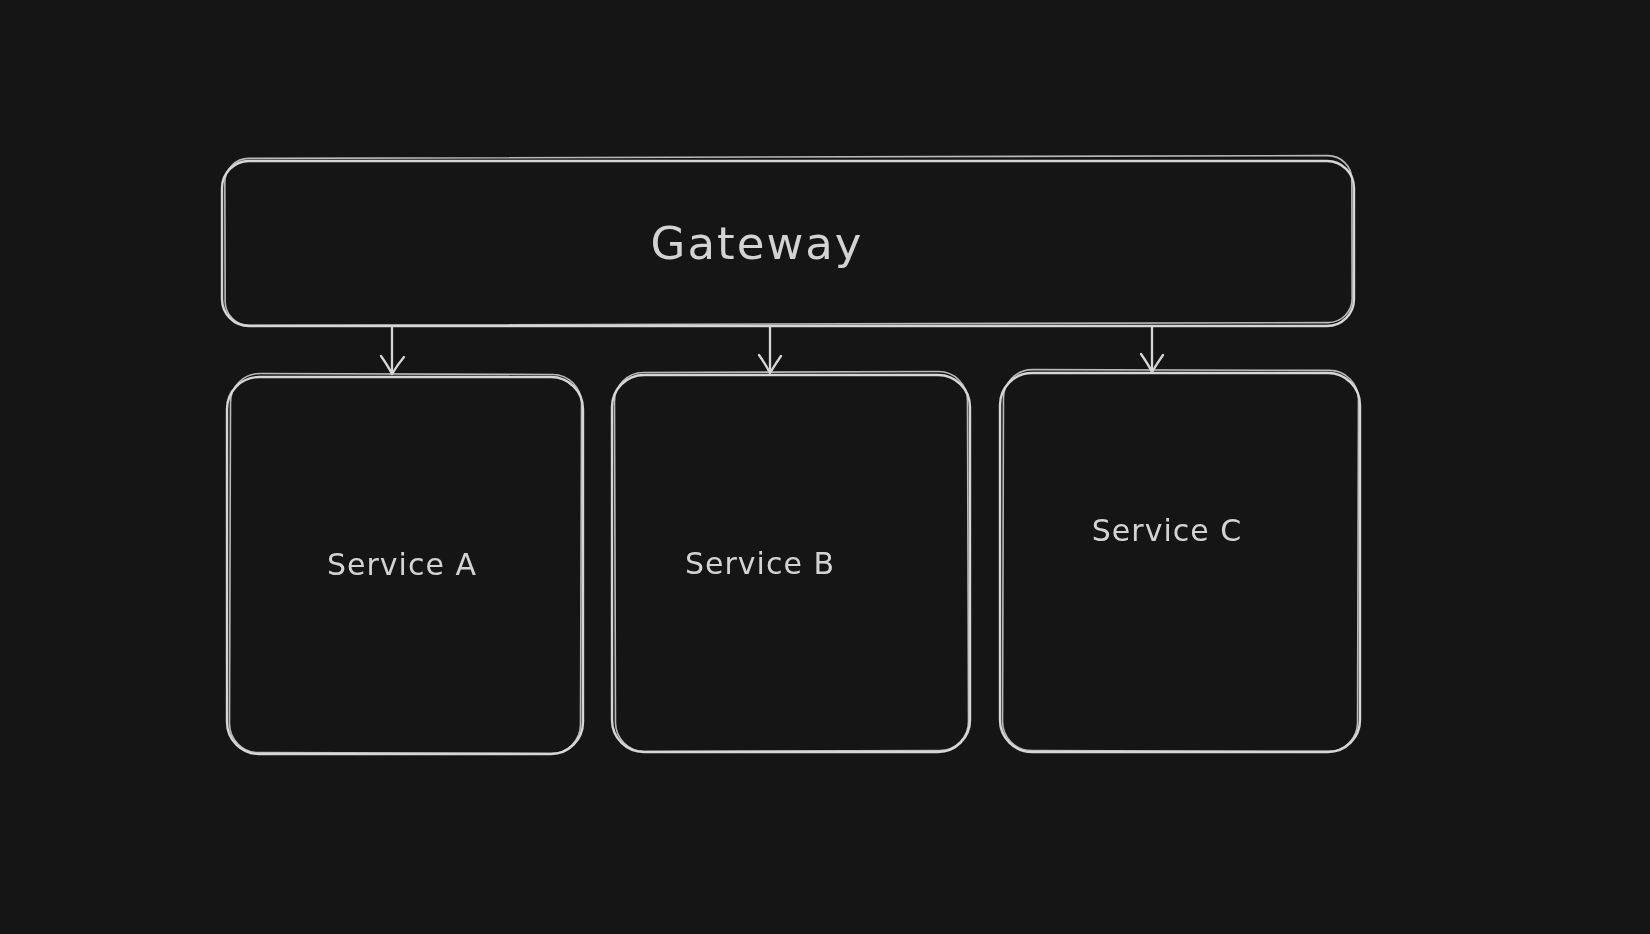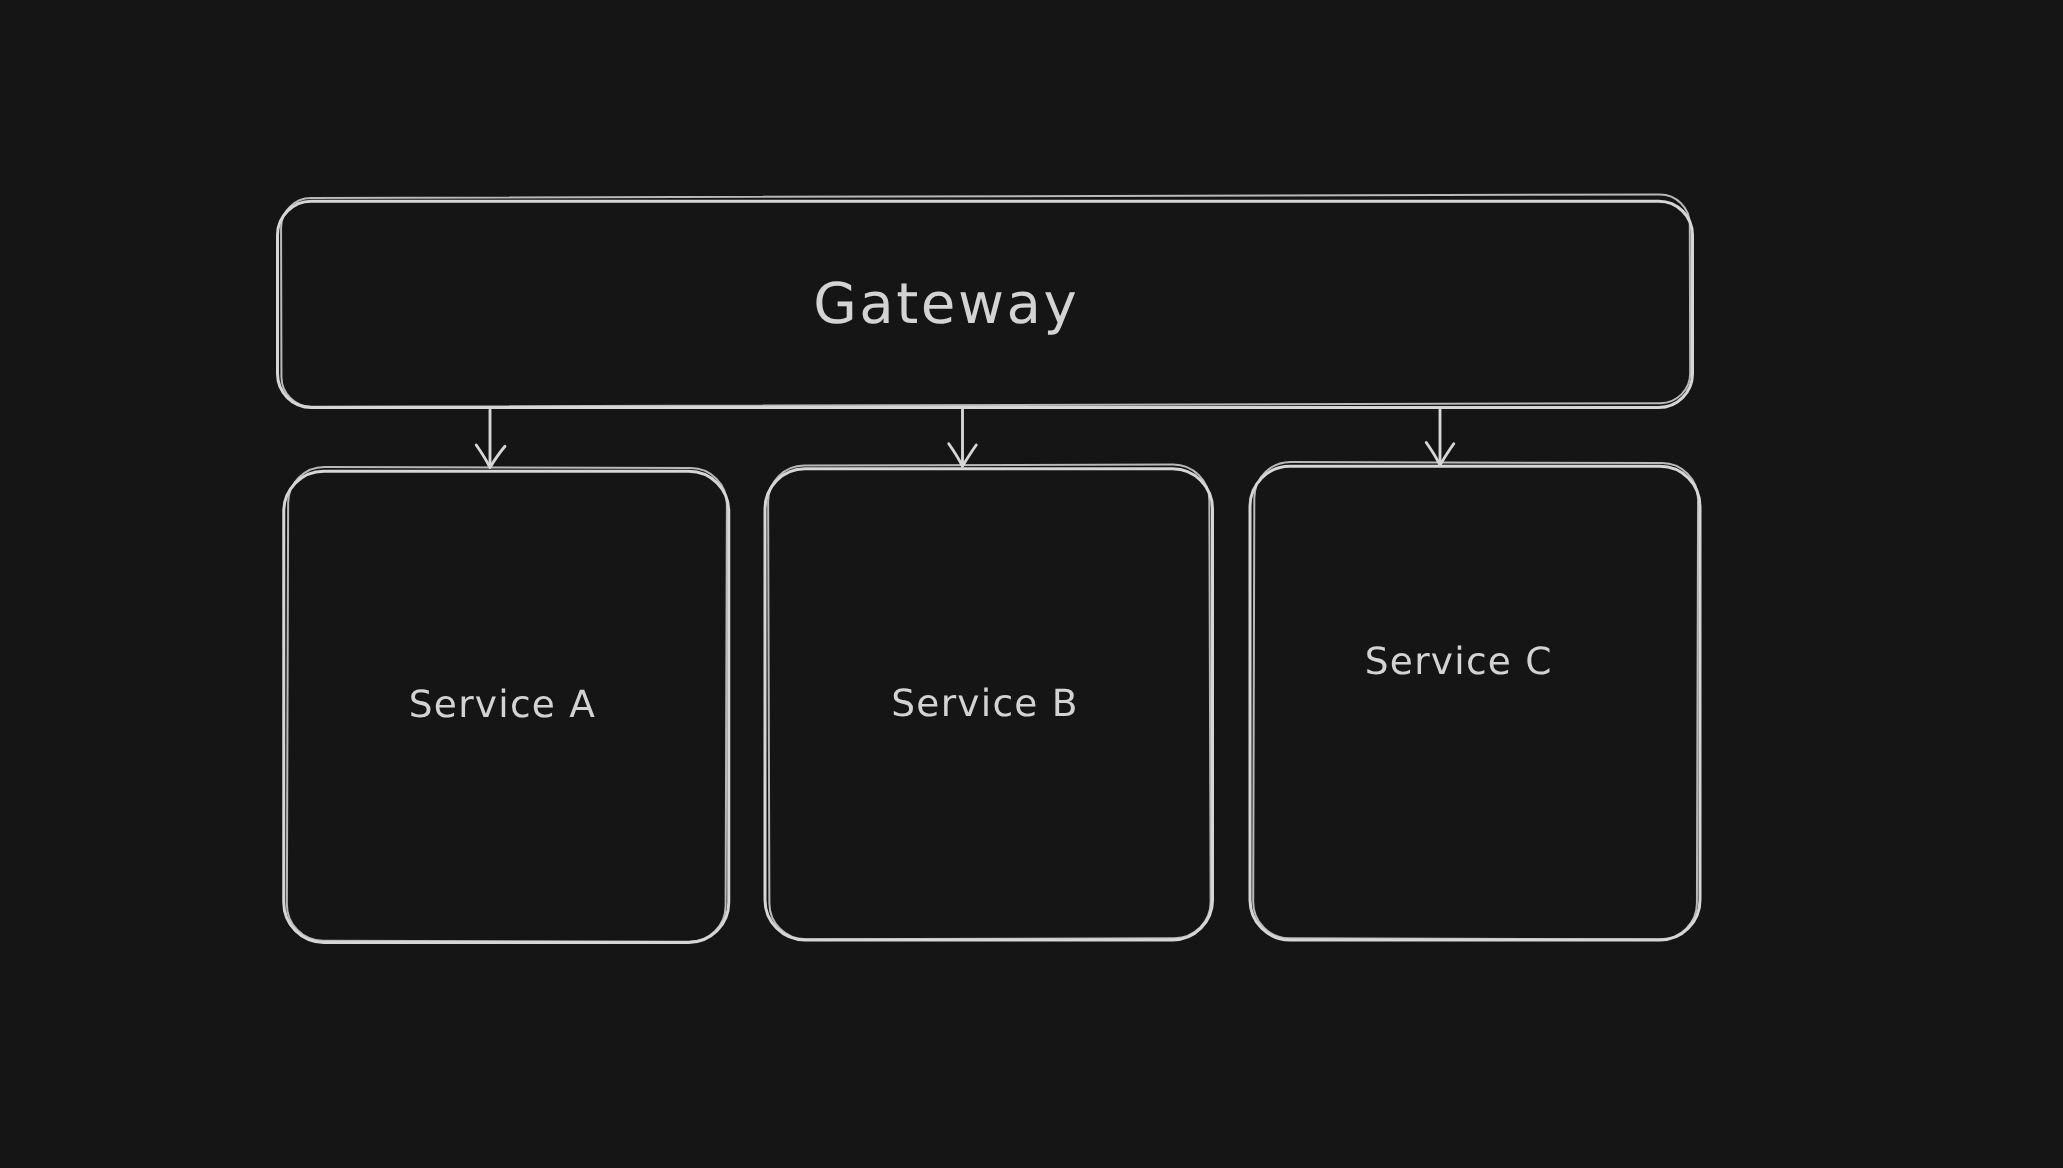--- a/index.html
+++ b/index.html
@@ -59,21 +59,21 @@
     left: 757px;
     top: 243px;
     font-size: 45px;
     letter-spacing: 2px;
   }
   .service-label {
     font-size: 30px;
     letter-spacing: 1px;
   }
   .label-a { left: 402px; top: 564px; }
-  .label-b { left: 788px; top: 563px; }
+  .label-b { left: 760px; top: 563px; }
   .label-c { left: 1167px; top: 530px; }
 </style>
 </head>
 <body>
 
 <div class="canvas">
 
   <svg class="shape-layer" viewBox="0 0 1650 934">
 
     <g>

